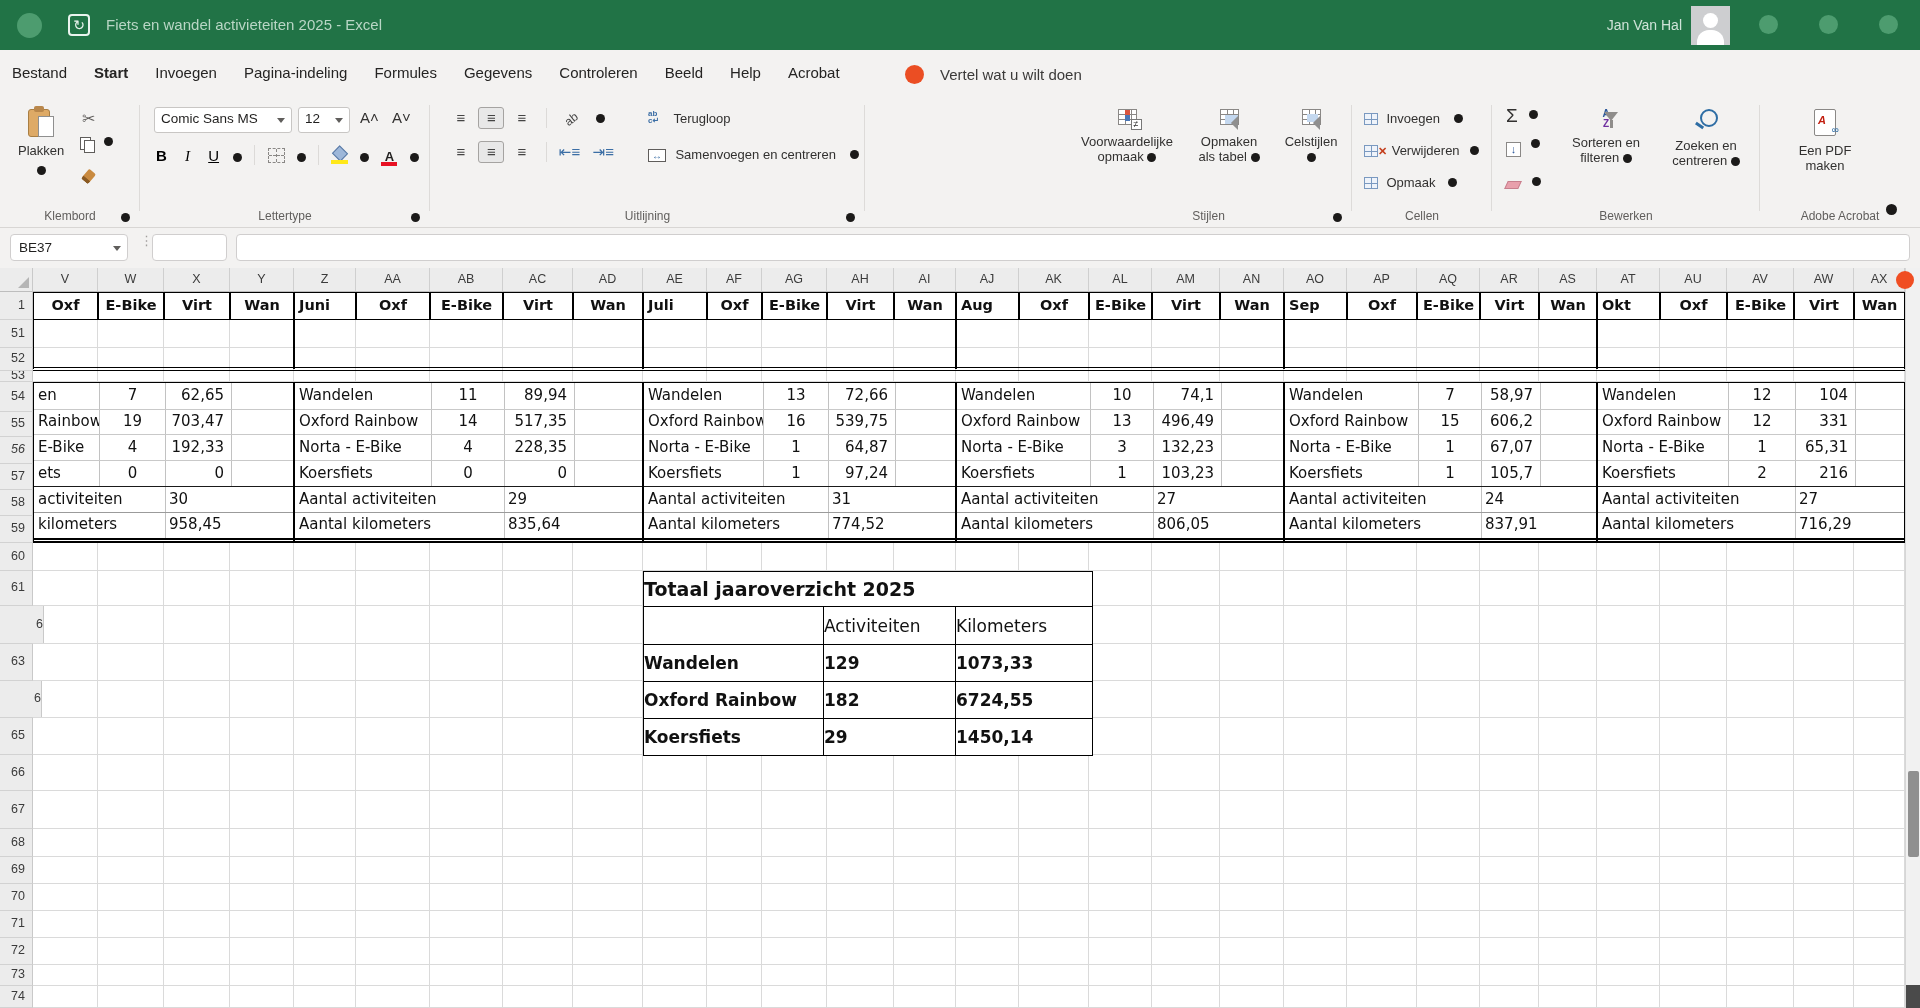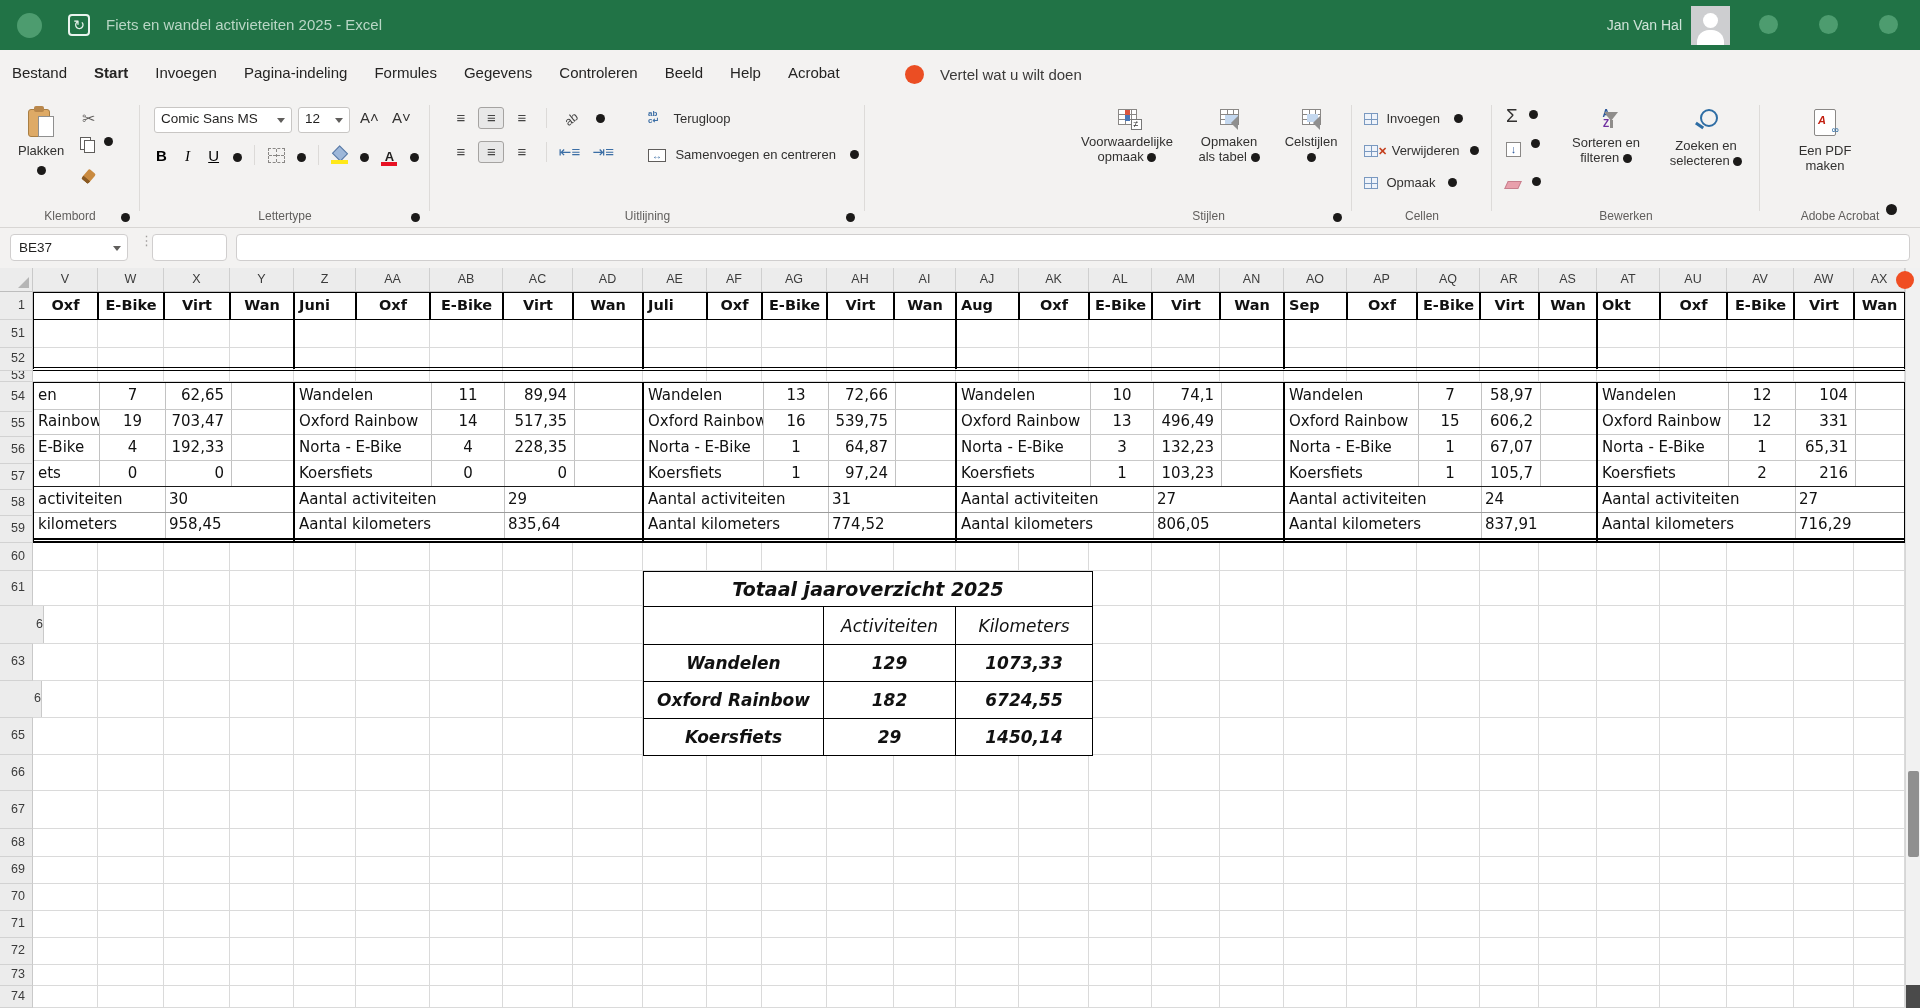--- a/index.html
+++ b/index.html
@@ -136,21 +136,21 @@
   .db-row.tot2 { border-bottom:none; }
   .db-cell { height:100%; font-size:15px; color:#111; white-space:nowrap; overflow:hidden; }
   .db-label { padding-left:4px; }
   .db-count { text-align:center; border-left:1px solid #c2c2c2; }
   .db-km { text-align:right; padding-right:7px; border-left:1px solid #c2c2c2; }
   .db-wan { border-left:1px solid #c2c2c2; }
   .db-val { text-align:left; padding-left:3px; border-left:1px solid #c2c2c2; }
 
   #sumtbl { position:absolute; left:610px; top:279px; border-collapse:collapse; background:#fff;
     font-family:"DejaVu Sans", sans-serif; }
-  #sumtbl td { border:1.6px solid #000; text-align:center; color:#111; overflow:hidden; white-space:nowrap;font-style:italic; }
+  #sumtbl td { border:1.6px solid #000; text-align:left; color:#111; overflow:hidden; white-space:nowrap; }
   #sumtbl .title td { font-size:19px; font-weight:600; }
   #sumtbl .hdr td { font-size:17px; }
   #sumtbl .drow td { font-size:17px; font-weight:600; }
   #sumtbl .trow td { font-size:20px; font-weight:bold; }
 
   #vscroll { position:absolute; left:1905px; top:0; width:15px; height:740px; background:#f1f1f1; border-left:1px solid #d6d6d6; }
   #vthumb { position:absolute; left:2px; top:503px; width:11px; height:86px; background:#8f8f8f; border-radius:2px; }
   #vbottom { position:absolute; left:0; top:717px; width:15px; height:23px; background:#4a4a4a; }
   #presence-dot { position:absolute; left:1896px; top:3px; width:18px; height:18px; border-radius:50%; background:#f04e23; z-index:5; }
   #collapse-dot { position:absolute; right:23px; bottom:12px; width:11px; height:11px; border-radius:50%; background:#1b1a19; }
@@ -300,21 +300,21 @@
   <div class="grp" style="left:1492px;width:268px;">
     <div style="position:absolute;left:14px;top:8px;font-size:19px;color:#323130;"><span>Σ</span> <span class="dot" style="vertical-align:3px;margin-left:6px;"></span></div>
     <div style="position:absolute;left:14px;top:42px;"><span class="ico-filldown">↓</span> <span class="dot" style="vertical-align:5px;margin-left:6px;"></span></div>
     <div style="position:absolute;left:14px;top:78px;"><span class="ico-eraser"></span> <span class="dot" style="vertical-align:3px;margin-left:8px;"></span></div>
     <div class="rbtn-lg" style="position:absolute;left:66px;top:12px;width:96px;">
       <span class="ico-az"><span class="a">A</span><br><span class="z">Z</span><span class="funnel"></span></span>
       <div style="margin-top:4px;"><span>Sorteren en</span><br><span>filteren</span> <span class="dot"></span></div>
     </div>
     <div class="rbtn-lg" style="position:absolute;left:168px;top:12px;width:92px;">
       <span class="ico-mag"></span>
-      <div style="margin-top:2px;"><span>Zoeken en</span><br><span>selecteren</span> <span class="dot"></span></div>
+      <div style="margin-top:2px;"><span>Zoeken en</span><br><span>centreren</span> <span class="dot"></span></div>
     </div>
     <div class="grp-label">Bewerken</div>
     <div class="grp-sep" style="right:0;"></div>
   </div>
 
   <div class="grp" style="left:1760px;width:160px;">
     <div class="rbtn-lg" style="position:absolute;left:30px;top:12px;width:70px;">
       <span class="ico-pdf"><span class="sq">A</span><span class="ln">∞</span></span>
       <div style="margin-top:4px;"><span>Een PDF</span><br><span>maken</span></div>
     </div>
@@ -364,21 +364,21 @@
       <div class="ch" style="left: 1761px; width: 60px;">AW</div>
       <div class="ch" style="left: 1821px; width: 51px;">AX</div>
     </div>
   <div id="rownums">
       <div class="rn" style="top: 0px; height: 28px; line-height: 26px;">1</div>
       <div class="rn" style="top: 28px; height: 28px; line-height: 26px;">51</div>
       <div class="rn" style="top: 56px; height: 23px; line-height: 21px;">52</div>
       <div class="rn" style="top: 79px; height: 11px; line-height: 9px;">53</div>
       <div class="rn" style="top: 90px; height: 30px; line-height: 28px;">54</div>
       <div class="rn" style="top: 120px; height: 25px; line-height: 23px;">55</div>
-      <div class="rn" style="top: 145px; height: 27px; line-height: 25px;">56</div>
+      <div class="rn" style="top: 145px; height: 27px; line-height: 25px; font-style: italic;">56</div>
       <div class="rn" style="top: 172px; height: 26px; line-height: 24px;">57</div>
       <div class="rn" style="top: 198px; height: 26px; line-height: 24px;">58</div>
       <div class="rn" style="top: 224px; height: 27px; line-height: 25px;">59</div>
       <div class="rn" style="top: 251px; height: 28px; line-height: 26px;">60</div>
       <div class="rn" style="top: 279px; height: 35px; line-height: 33px;">61</div>
       <div class="rn" style="top: 314px; height: 38px; line-height: 36px; padding-left: 36px;">62</div>
       <div class="rn" style="top: 352px; height: 37px; line-height: 35px;">63</div>
       <div class="rn" style="top: 389px; height: 37px; line-height: 35px; padding-left: 34px;">64</div>
       <div class="rn" style="top: 426px; height: 37px; line-height: 35px;">65</div>
       <div class="rn" style="top: 463px; height: 36px; line-height: 34px;">66</div>

